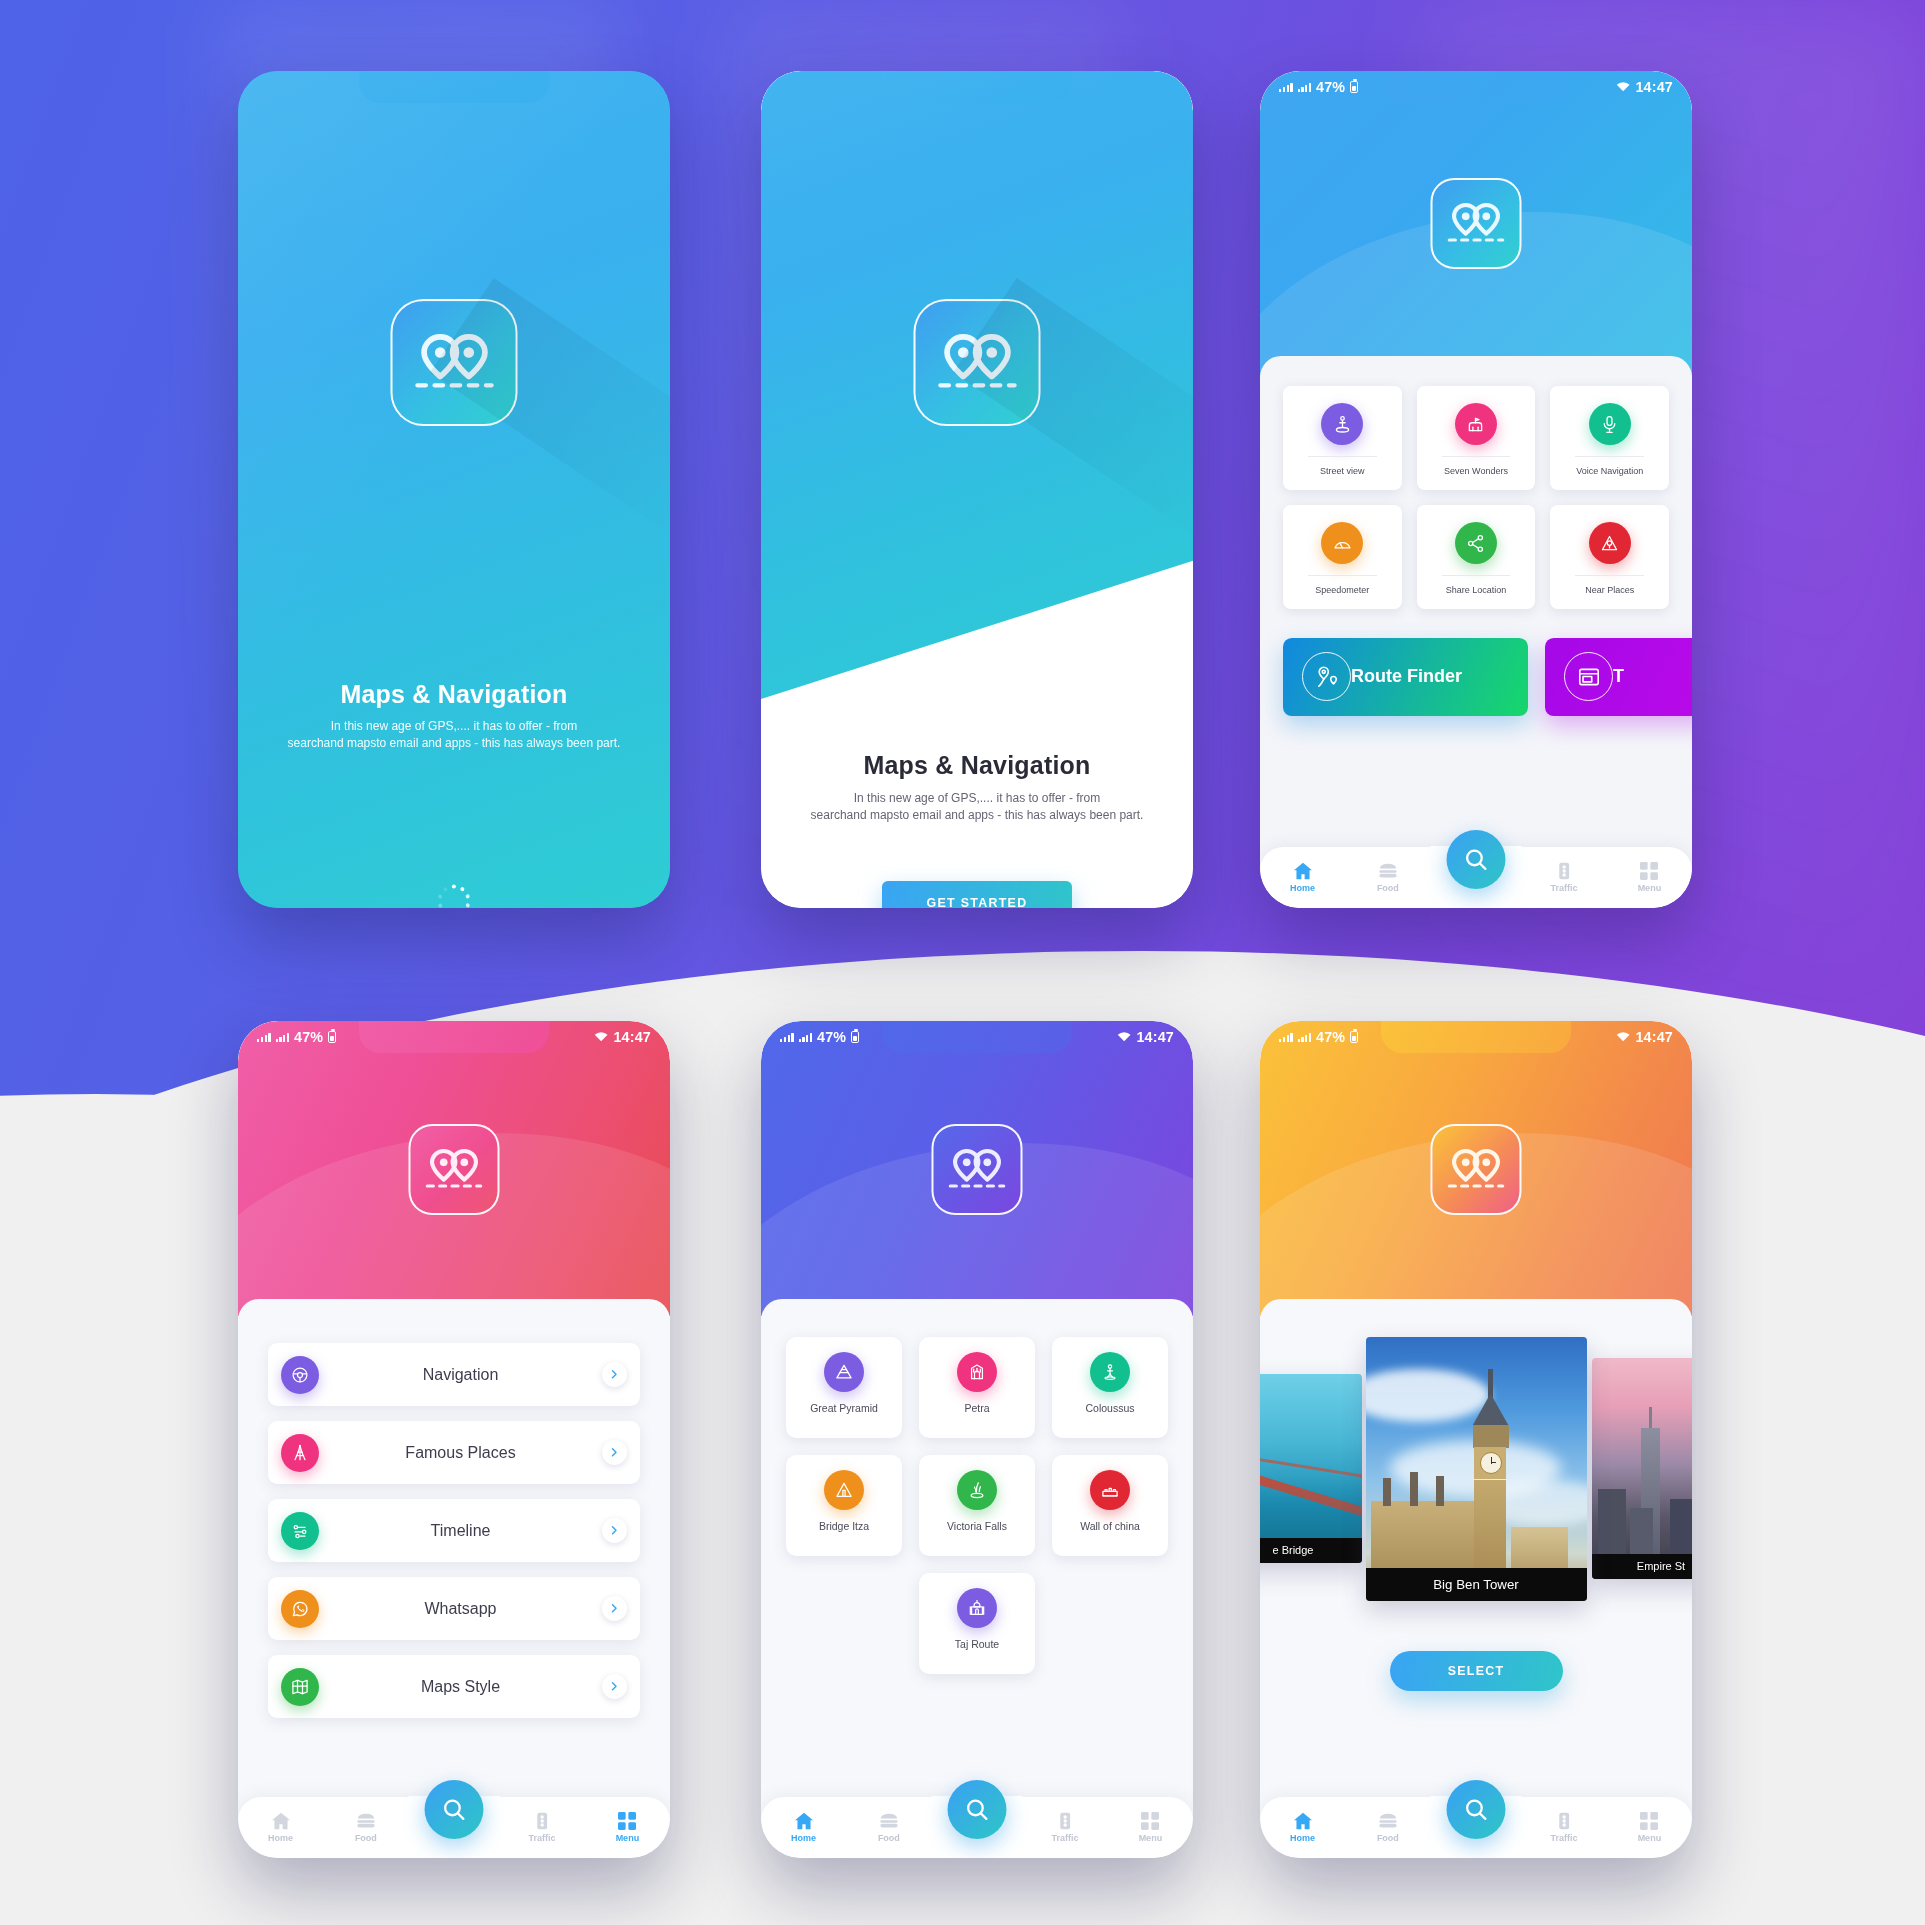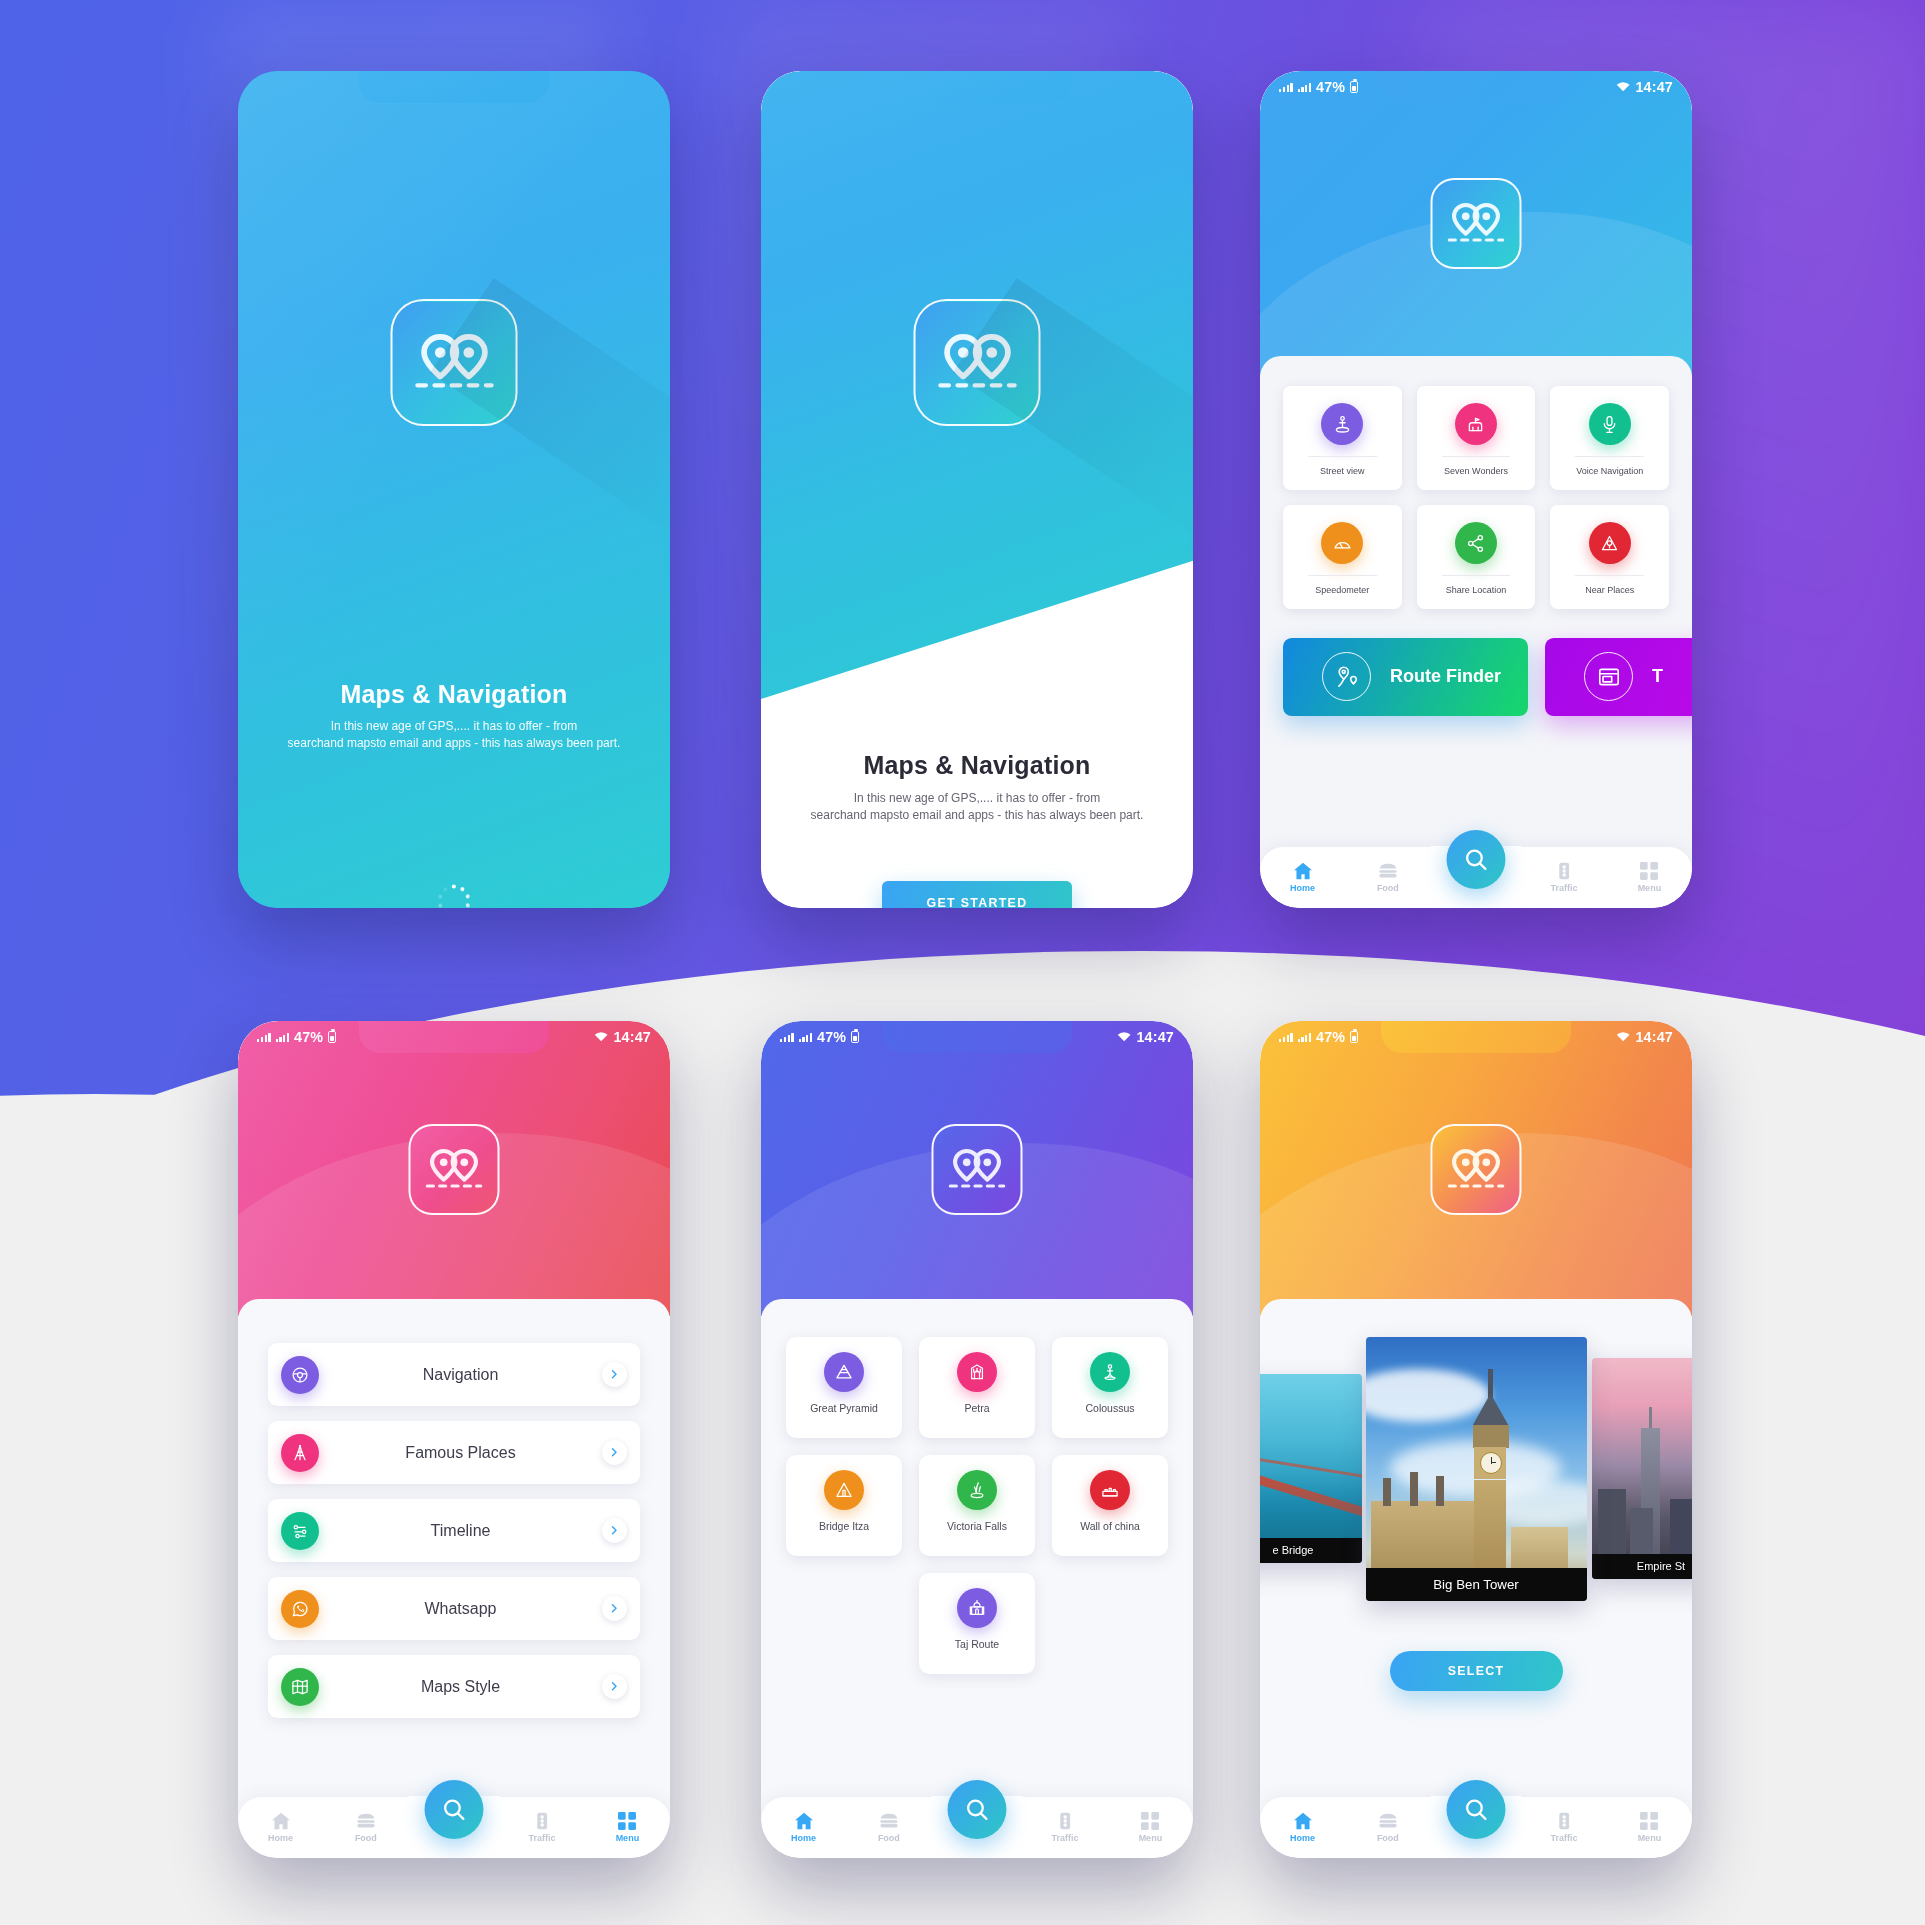--- a/index.html
+++ b/index.html
@@ -114,21 +114,21 @@
     display:flex;align-items:center;justify-content:center;
     margin-bottom:11.4px;
   }
   .fsep{width:62%;height:1px;background:#e9e9ef;margin-bottom:8.6px;}
   .flabel{font-size:9px;color:#4b4b5a;text-align:center;line-height:1.2;}
 
   
   .wrow{display:flex;gap:17px;}
   .wbtn{
     height:78px;border-radius:8.6px;display:flex;align-items:center;
-    padding-left:39px;gap:19px;color:#fff;flex:none;
+    padding-left:19px;color:#fff;flex:none;
   }
   .wcircle{
     width:49px;height:49px;border-radius:50%;
     border:1.9px solid rgba(255,255,255,.92);
     display:flex;align-items:center;justify-content:center;flex:none;
   }
   .wlabel{font-size:18px;font-weight:600;white-space:nowrap;}
 
   
   .bnav{

